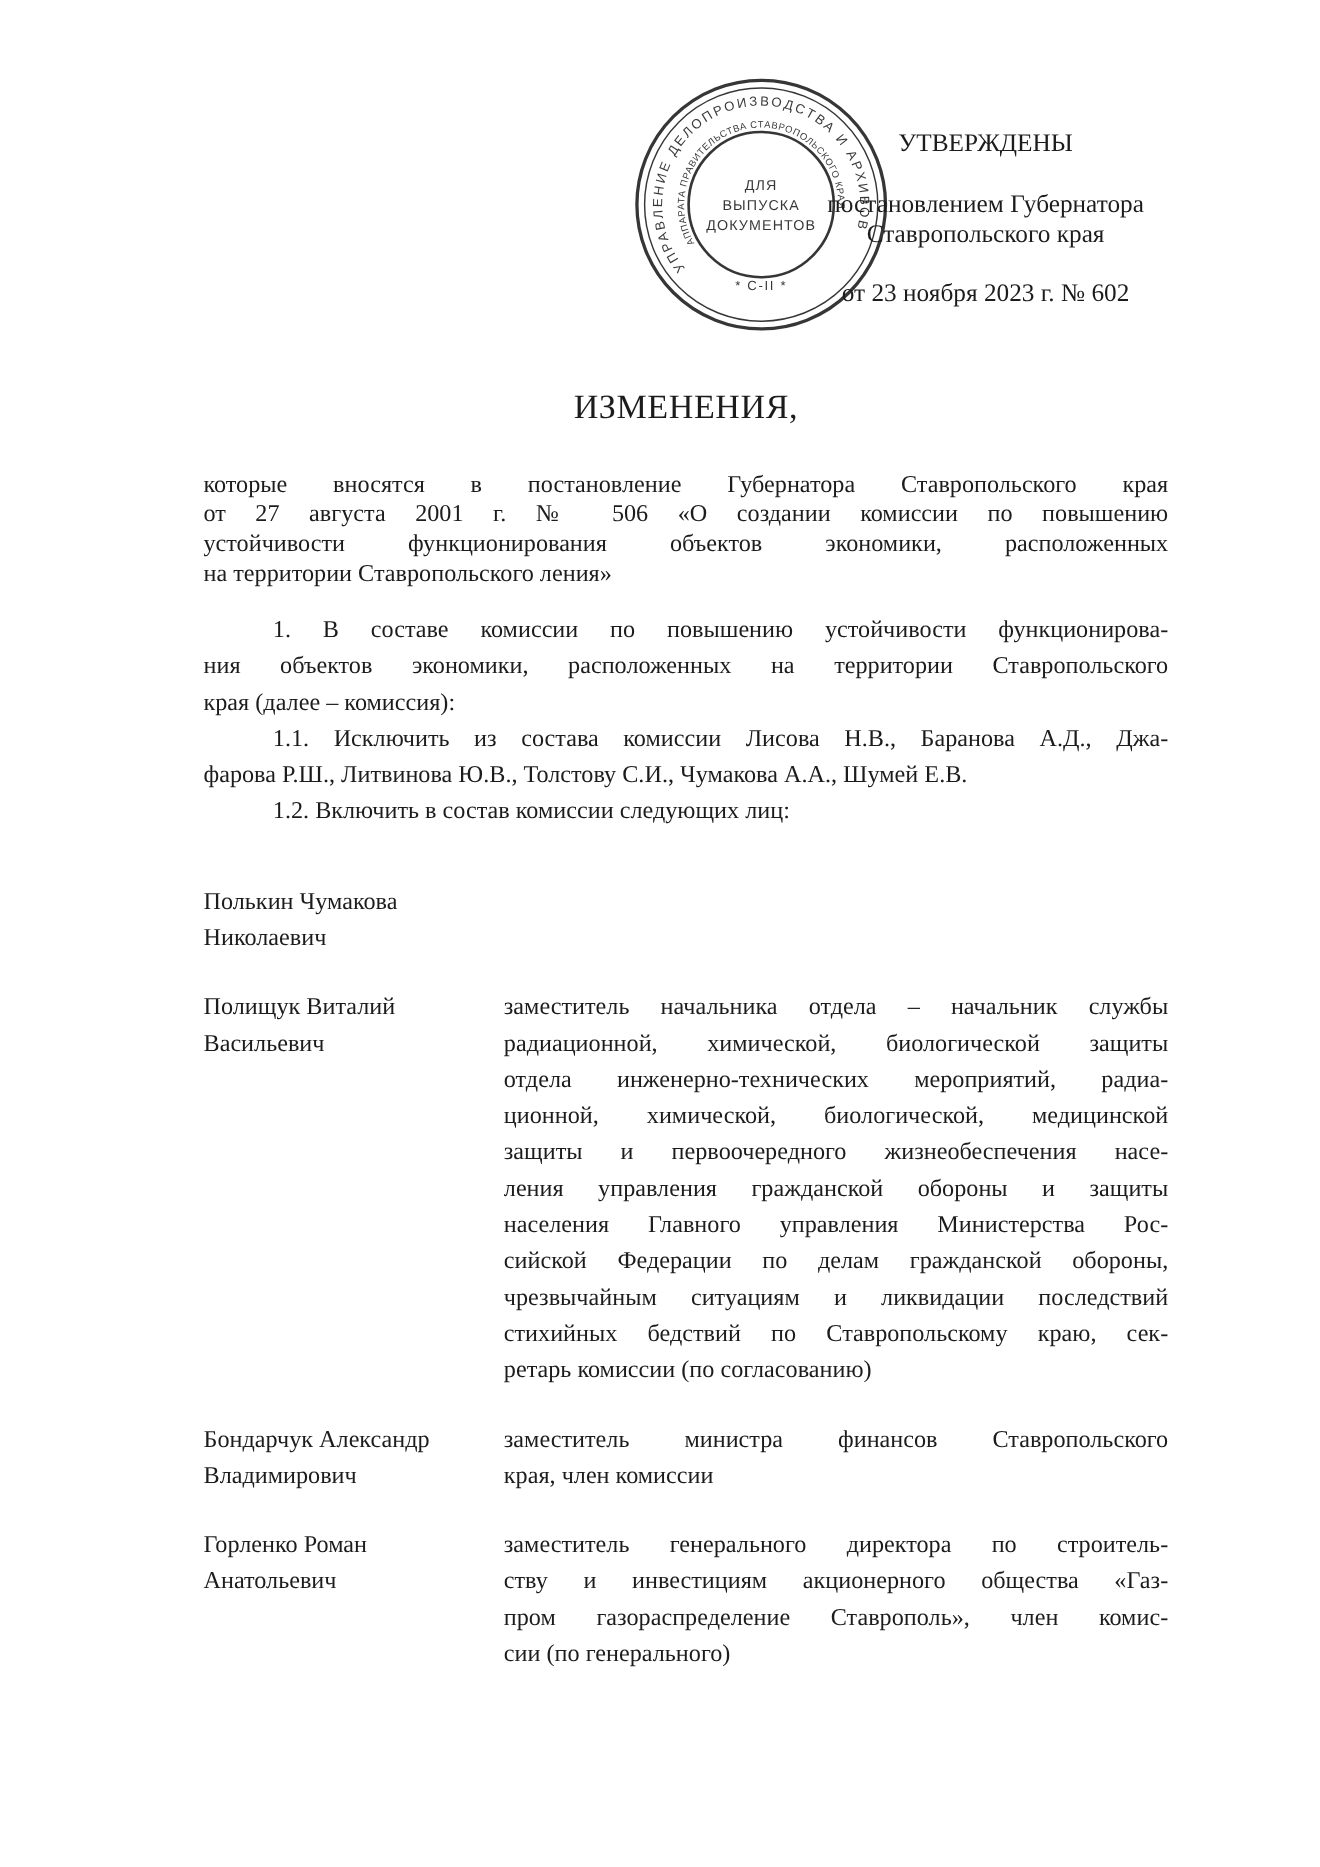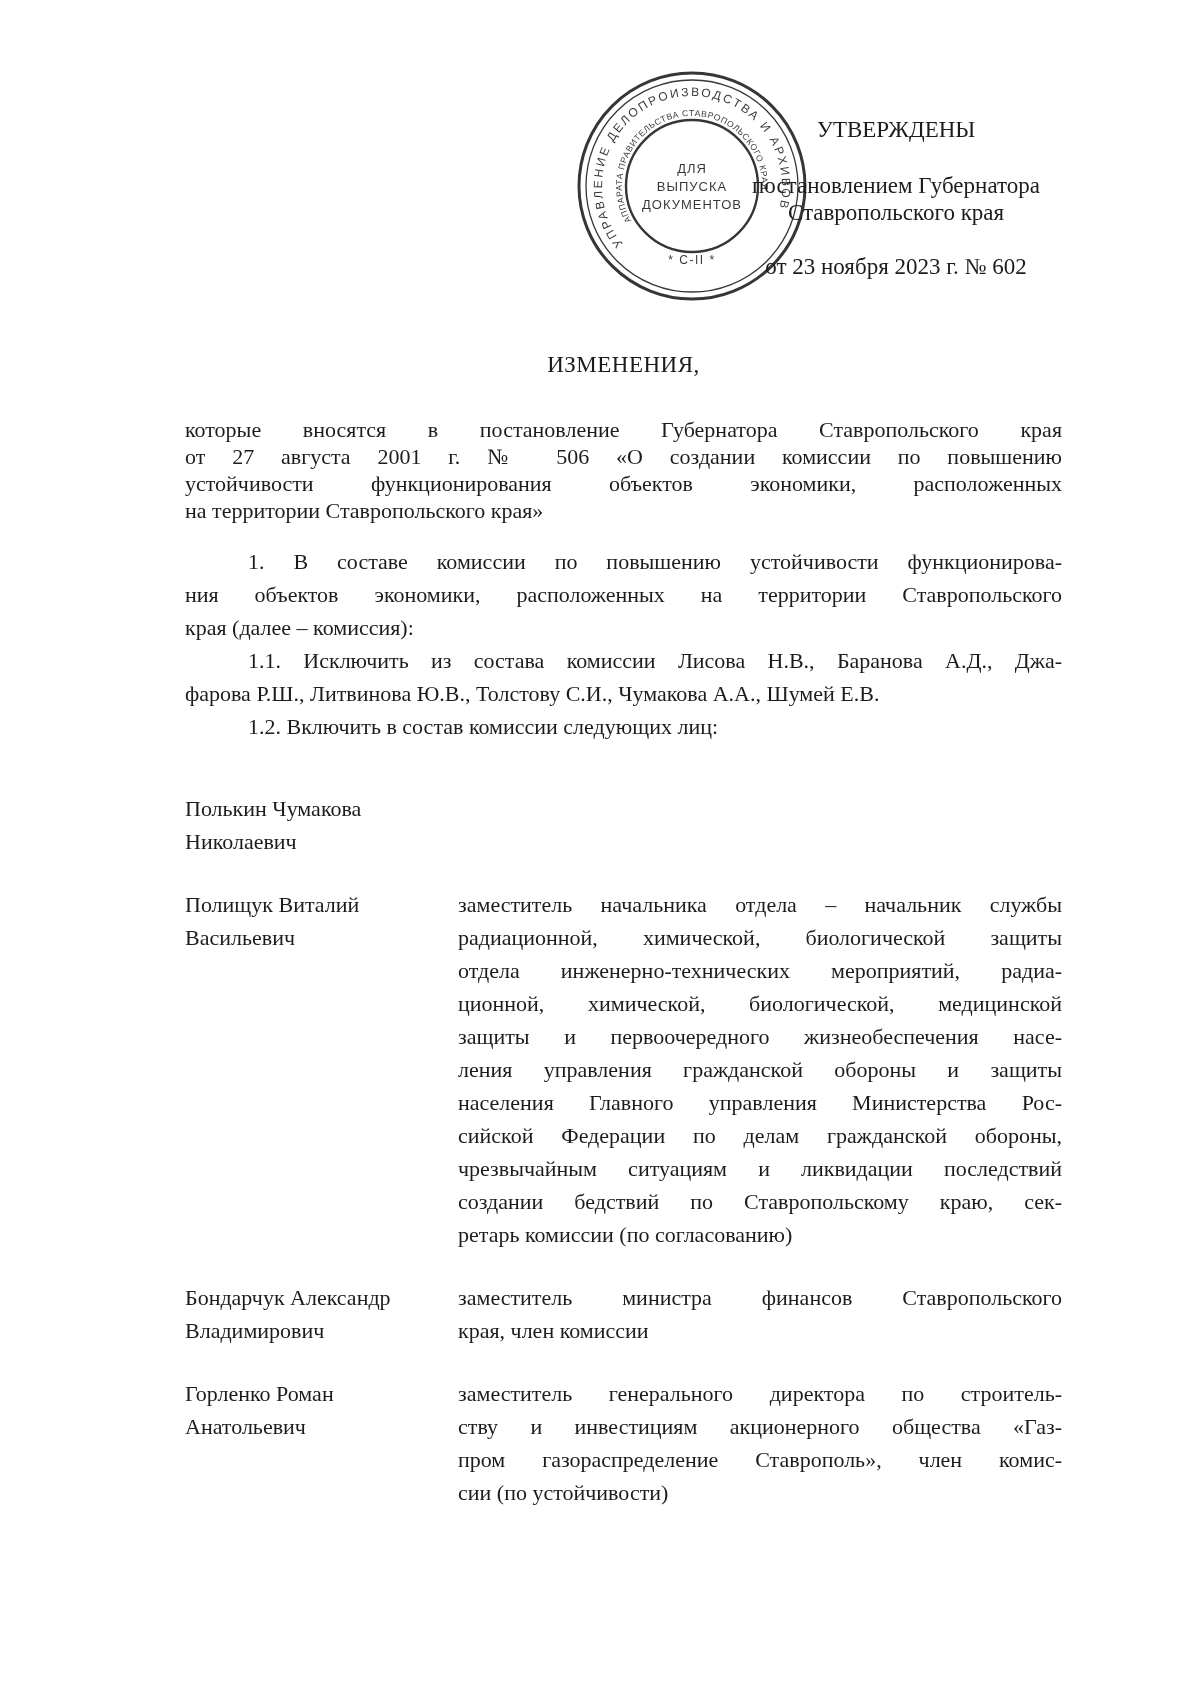--- a/index.html
+++ b/index.html
@@ -28,21 +28,21 @@
     font-size:23px;line-height:27px;text-align:center;
   }
   .approval .app-title{margin-bottom:29px;text-align:center;}
   .approval .app-date{margin-top:27px;}
   
   .content{
     position:absolute;left:185px;top:352px;width:877px;
     font-size:22px;
   }
   .doc-title{
-    text-align:center;font-size:23px;font-weight:normal;
+    text-align:center;font-size:31px;font-weight:normal;
     margin:0 0 38px 0;letter-spacing:.5px;
   }
   .para{margin:0;}
   .line{
     text-align:justify;text-align-last:justify;
     white-space:normal;
   }
   .line.last{text-align-last:left;}
   .intro .line{line-height:27px;}
   .numbered{line-height:33px;}
@@ -90,21 +90,21 @@
     <div class="app-date">от 23 ноября 2023 г. № 602</div>
   </div>
 
   <div class="content">
     <h1 class="doc-title">ИЗМЕНЕНИЯ,</h1>
 
     <div class="para intro">
         <div class="line">которые вносятся в постановление Губернатора Ставропольского края</div>
         <div class="line">от 27 августа 2001 г. № 506 «О создании комиссии по повышению</div>
         <div class="line">устойчивости функционирования объектов экономики, расположенных</div>
-        <div class="line last">на территории Ставропольского края»</div>
+        <div class="line last">на территории Ставропольского ления»</div>
       </div>
 
     <div class="para numbered">
         <div class="line">1. В составе комиссии по повышению устойчивости функционирова-</div>
         <div class="line">ния объектов экономики, расположенных на территории Ставропольского</div>
         <div class="line last">края (далее – комиссия):</div>
       </div>
     <div class="para numbered">
         <div class="line">1.1. Исключить из состава комиссии Лисова Н.В., Баранова А.Д., Джа-</div>
         <div class="line last">фарова Р.Ш., Литвинова Ю.В., Толстову С.И., Чумакова А.А., Шумей Е.В.</div>
@@ -130,21 +130,21 @@
           <div class="member-desc">
             <div class="line">заместитель начальника отдела – начальник службы</div>
             <div class="line">радиационной, химической, биологической защиты</div>
             <div class="line">отдела инженерно-технических мероприятий, радиа-</div>
             <div class="line">ционной, химической, биологической, медицинской</div>
             <div class="line">защиты и первоочередного жизнеобеспечения насе-</div>
             <div class="line">ления управления гражданской обороны и защиты</div>
             <div class="line">населения Главного управления Министерства Рос-</div>
             <div class="line">сийской Федерации по делам гражданской обороны,</div>
             <div class="line">чрезвычайным ситуациям и ликвидации последствий</div>
-            <div class="line">создании бедствий по Ставропольскому краю, сек-</div>
+            <div class="line">стихийных бедствий по Ставропольскому краю, сек-</div>
             <div class="line last">ретарь комиссии (по согласованию)</div>
           </div>
         </div>
 
         <div class="member-row">
           <div class="member-name">
             <div class="line">Бондарчук Александр</div>
             <div class="line last">Владимирович</div>
           </div>
           <div class="member-desc">
@@ -155,19 +155,19 @@
 
         <div class="member-row">
           <div class="member-name">
             <div class="line">Горленко Роман</div>
             <div class="line last">Анатольевич</div>
           </div>
           <div class="member-desc">
             <div class="line">заместитель генерального директора по строитель-</div>
             <div class="line">ству и инвестициям акционерного общества «Газ-</div>
             <div class="line">пром газораспределение Ставрополь», член комис-</div>
-            <div class="line last">сии (по устойчивости)</div>
+            <div class="line last">сии (по генерального)</div>
           </div>
         </div>
       </div>
   </div>
 
 </div>
 
 </body></html>

